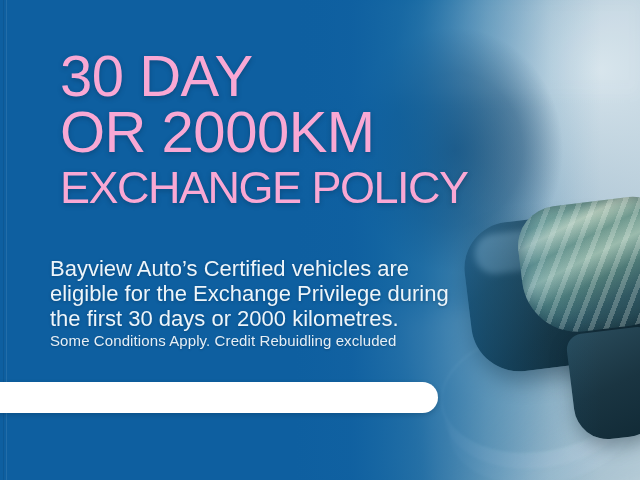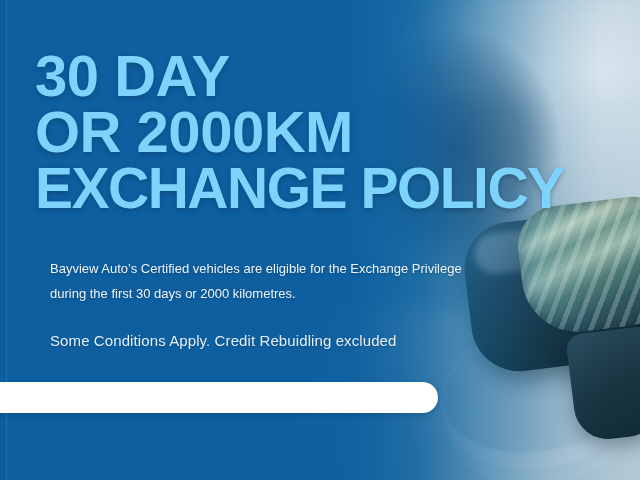--- a/index.html
+++ b/index.html
@@ -155,40 +155,40 @@
     left:3px; top:0; bottom:0;
     width:1px;
     background:rgba(0,0,0,.07);
   }
 
   
   .content{position:absolute; inset:0;}
 
   .headline{
     position:absolute;
-    left:35px;
+    left:60px;
     top:48px;
-    color:#7dd3fc;
-    font-weight:bold;
+    color:#f9a8d4;
+    font-weight:normal;
     font-size:58px;
     line-height:56px;
     letter-spacing:-0.5px;
     white-space:nowrap;
     text-shadow:0 2px 5px rgba(6,40,70,.35);
   }
   .headline div{display:block;}
-  .hl-3{font-size:57px; letter-spacing:-1.5px;}
+  .hl-3{font-size:45px; letter-spacing:-1.5px;}
 
   .body-copy{
     position:absolute;
     left:50px;
     top:256px;
     width:430px;
     color:#eef5fa;
-    font-size:13px;
+    font-size:22px;
     line-height:25px;
     font-weight:normal;
     text-shadow:0 1px 3px rgba(6,40,70,.35);
   }
 
   .fineprint{
     position:absolute;
     left:50px;
     top:332px;
     color:#e6eff6;

